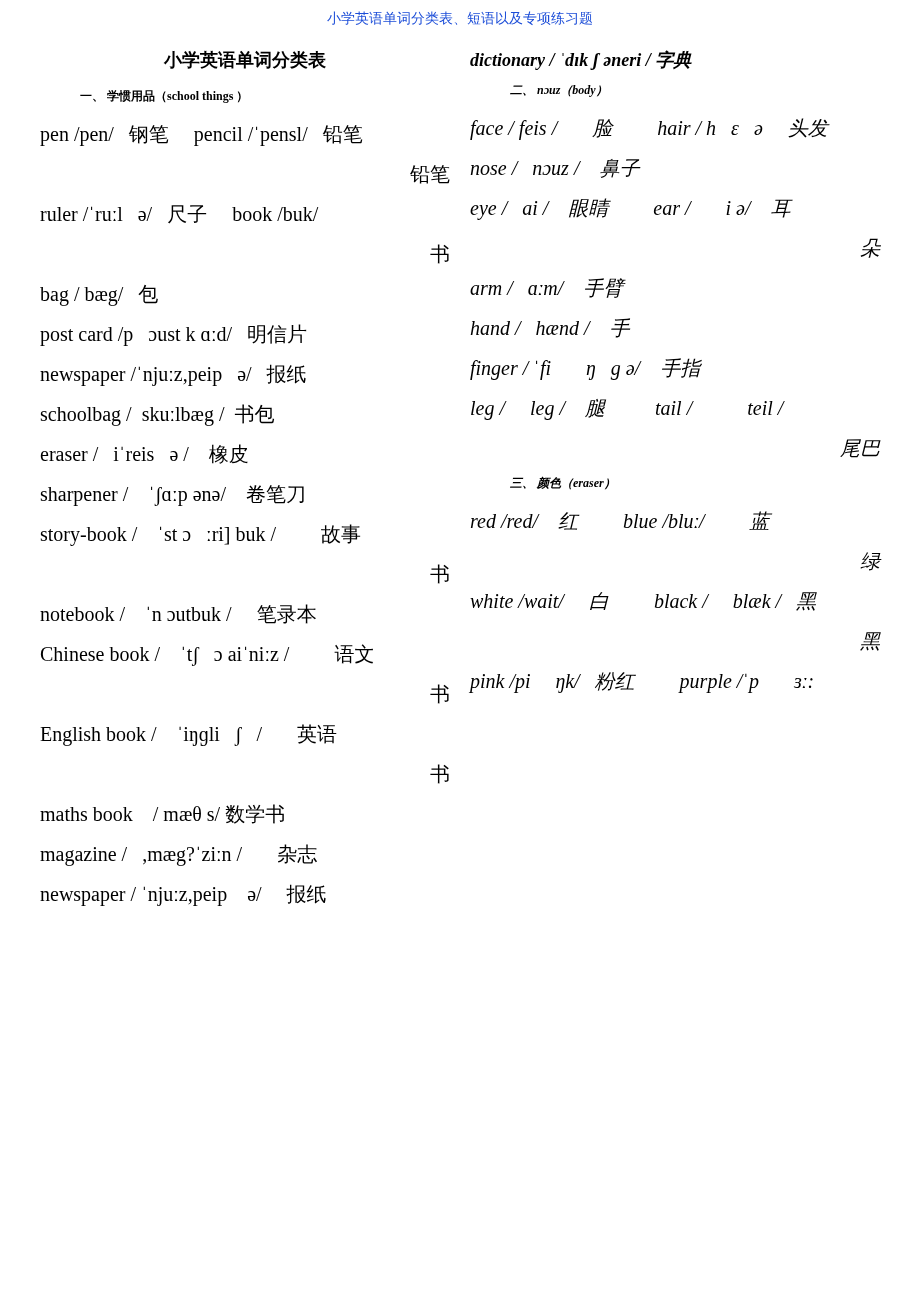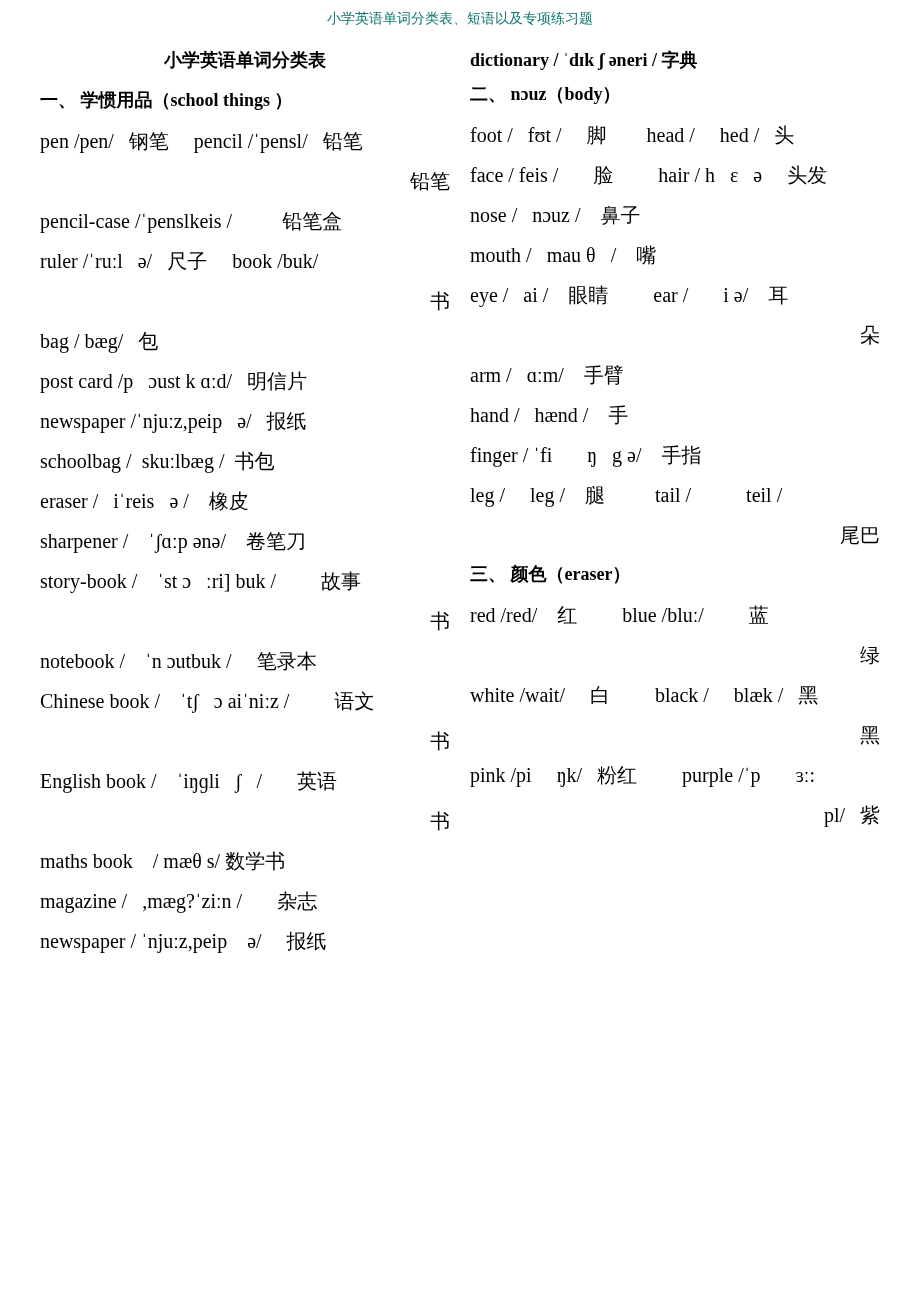--- a/index.html
+++ b/index.html
@@ -13,45 +13,47 @@
       font-family: "SimSun", "宋体", serif;
       font-size: 16px;
       background: #fff;
       color: #000;
       padding: 10px 40px 30px 40px;
     }
     .page-title {
       text-align: center;
       font-size: 14px;
       margin-bottom: 20px;
-      color: #0f766e;
+      color: #1d4ed8;
     }
     .main-title {
       text-align: center;
       font-size: 18px;
       font-weight: bold;
       margin-bottom: 16px;
     }
     .content-wrapper {
       display: flex;
       gap: 20px;
     }
     .left-col {
       flex: 1;
       min-width: 0;
     }
     .right-col {
       flex: 1;
       min-width: 0;
+      font-style: italic;
     }
     .section-title {
-      font-size: 18px;
+      font-size: 12px;
       font-weight: bold;
       margin-bottom: 10px;
       margin-top: 8px;
+      margin-left: 40px;
     }
     .word-entry {
       font-size: 20px;
       line-height: 1.9;
       margin-bottom: 2px;
     }
     .word-entry.indent {
       text-indent: 2em;
       text-align: right;
     }
@@ -66,21 +68,20 @@
 <body>
 
 <p class="page-title">小学英语单词分类表、短语以及专项练习题</p>
 
 <div class="content-wrapper">
   <div class="left-col">
     <div class="main-title">小学英语单词分类表</div>
     <div class="section-title">一、   学惯用品（school things ）</div>
     <div class="word-entry">pen /pen/&nbsp;&nbsp; 钢笔&nbsp;&nbsp;&nbsp;&nbsp; pencil /ˈpensl/&nbsp;&nbsp; 铅笔</div>
     <div class="word-entry indent">铅笔</div>
-    <div class="word-entry">pencil-case /ˈpenslkeis /&nbsp;&nbsp;&nbsp;&nbsp;&nbsp;&nbsp;&nbsp;&nbsp;&nbsp;&nbsp;铅笔盒</div>
     <div class="word-entry">ruler /ˈruːl&nbsp;&nbsp; ə/&nbsp;&nbsp; 尺子&nbsp;&nbsp;&nbsp;&nbsp; book /buk/</div>
     <div class="word-entry indent">书</div>
     <div class="word-entry">bag / bæg/&nbsp;&nbsp; 包</div>
     <div class="word-entry">post card /p&nbsp;&nbsp; ɔust k ɑːd/&nbsp;&nbsp; 明信片</div>
     <div class="word-entry">newspaper /ˈnjuːz,peip&nbsp;&nbsp; ə/&nbsp;&nbsp; 报纸</div>
     <div class="word-entry">schoolbag /&nbsp; skuːlbæg /&nbsp; 书包</div>
     <div class="word-entry">eraser /&nbsp;&nbsp; iˈreis&nbsp;&nbsp; ə /&nbsp;&nbsp;&nbsp; 橡皮</div>
     <div class="word-entry">sharpener /&nbsp;&nbsp;&nbsp; ˈʃɑːp ənə/&nbsp;&nbsp;&nbsp; 卷笔刀</div>
     <div class="word-entry">story-book /&nbsp;&nbsp;&nbsp; ˈst ɔ&nbsp;&nbsp; ːri] buk /&nbsp;&nbsp;&nbsp;&nbsp;&nbsp;&nbsp;&nbsp;&nbsp; 故事</div>
     <div class="word-entry indent">书</div>
@@ -90,34 +91,31 @@
     <div class="word-entry">English book /&nbsp;&nbsp;&nbsp; ˈiŋɡli&nbsp;&nbsp; ʃ&nbsp;&nbsp; /&nbsp;&nbsp;&nbsp;&nbsp;&nbsp;&nbsp; 英语</div>
     <div class="word-entry indent">书</div>
     <div class="word-entry">maths book&nbsp;&nbsp;&nbsp; / mæθ s/ 数学书</div>
     <div class="word-entry">magazine /&nbsp;&nbsp; ,mæg?ˈziːn /&nbsp;&nbsp;&nbsp;&nbsp;&nbsp;&nbsp; 杂志</div>
     <div class="word-entry">newspaper / ˈnjuːz,peip&nbsp;&nbsp;&nbsp; ə/&nbsp;&nbsp;&nbsp;&nbsp; 报纸</div>
   </div>
 
   <div class="right-col">
     <div class="right-header">dictionary / ˈdɪk ʃ əneri /    字典</div>
     <div class="section-title">二、  nɔuz（body）</div>
-    <div class="word-entry">foot /&nbsp;&nbsp; fʊt /&nbsp;&nbsp;&nbsp;&nbsp; 脚&nbsp;&nbsp;&nbsp;&nbsp;&nbsp;&nbsp;&nbsp; head /&nbsp;&nbsp;&nbsp;&nbsp; hed /&nbsp;&nbsp; 头</div>
     <div class="word-entry indent"></div>
     <div class="word-entry">face / feis /&nbsp;&nbsp;&nbsp;&nbsp;&nbsp;&nbsp; 脸&nbsp;&nbsp;&nbsp;&nbsp;&nbsp;&nbsp;&nbsp;&nbsp; hair / h&nbsp;&nbsp; ɛ&nbsp;&nbsp; ə&nbsp;&nbsp;&nbsp;&nbsp; 头发</div>
     <div class="word-entry">nose /&nbsp;&nbsp; nɔuz /&nbsp;&nbsp;&nbsp; 鼻子</div>
-    <div class="word-entry">mouth /&nbsp;&nbsp; mau θ&nbsp;&nbsp; /&nbsp;&nbsp;&nbsp; 嘴</div>
     <div class="word-entry">eye /&nbsp;&nbsp; ai /&nbsp;&nbsp;&nbsp; 眼睛&nbsp;&nbsp;&nbsp;&nbsp;&nbsp;&nbsp;&nbsp;&nbsp; ear /&nbsp;&nbsp;&nbsp;&nbsp;&nbsp;&nbsp; i ə/&nbsp;&nbsp;&nbsp; 耳</div>
     <div class="word-entry indent">朵</div>
     <div class="word-entry">arm /&nbsp;&nbsp; ɑːm/&nbsp;&nbsp;&nbsp; 手臂</div>
     <div class="word-entry">hand /&nbsp;&nbsp; hænd /&nbsp;&nbsp;&nbsp; 手</div>
     <div class="word-entry">finger / ˈfi&nbsp;&nbsp;&nbsp;&nbsp;&nbsp;&nbsp; ŋ&nbsp;&nbsp; g ə/&nbsp;&nbsp;&nbsp; 手指</div>
     <div class="word-entry">leg /&nbsp;&nbsp;&nbsp;&nbsp; leg /&nbsp;&nbsp;&nbsp; 腿&nbsp;&nbsp;&nbsp;&nbsp;&nbsp;&nbsp;&nbsp;&nbsp;&nbsp; tail /&nbsp;&nbsp;&nbsp;&nbsp;&nbsp;&nbsp;&nbsp;&nbsp;&nbsp;&nbsp; teil /</div>
     <div class="word-entry indent">尾巴</div>
 
     <div class="section-title">三、  颜色（eraser）</div>
     <div class="word-entry">red /red/&nbsp;&nbsp;&nbsp; 红&nbsp;&nbsp;&nbsp;&nbsp;&nbsp;&nbsp;&nbsp;&nbsp; blue /bluː/&nbsp;&nbsp;&nbsp;&nbsp;&nbsp;&nbsp;&nbsp;&nbsp; 蓝</div>
     <div class="word-entry indent">绿</div>
     <div class="word-entry">white /wait/&nbsp;&nbsp;&nbsp;&nbsp; 白&nbsp;&nbsp;&nbsp;&nbsp;&nbsp;&nbsp;&nbsp;&nbsp; black /&nbsp;&nbsp;&nbsp;&nbsp; blæk /&nbsp;&nbsp; 黑</div>
     <div class="word-entry indent">黑</div>
     <div class="word-entry">pink /pi&nbsp;&nbsp;&nbsp;&nbsp; ŋk/&nbsp;&nbsp; 粉红&nbsp;&nbsp;&nbsp;&nbsp;&nbsp;&nbsp;&nbsp;&nbsp; purple /ˈp&nbsp;&nbsp;&nbsp;&nbsp;&nbsp;&nbsp; ɜː:&nbsp;&nbsp;</div>
-    <div class="word-entry indent">pl/&nbsp;&nbsp; 紫</div>
   </div>
 </div>
 
 </body></html>

